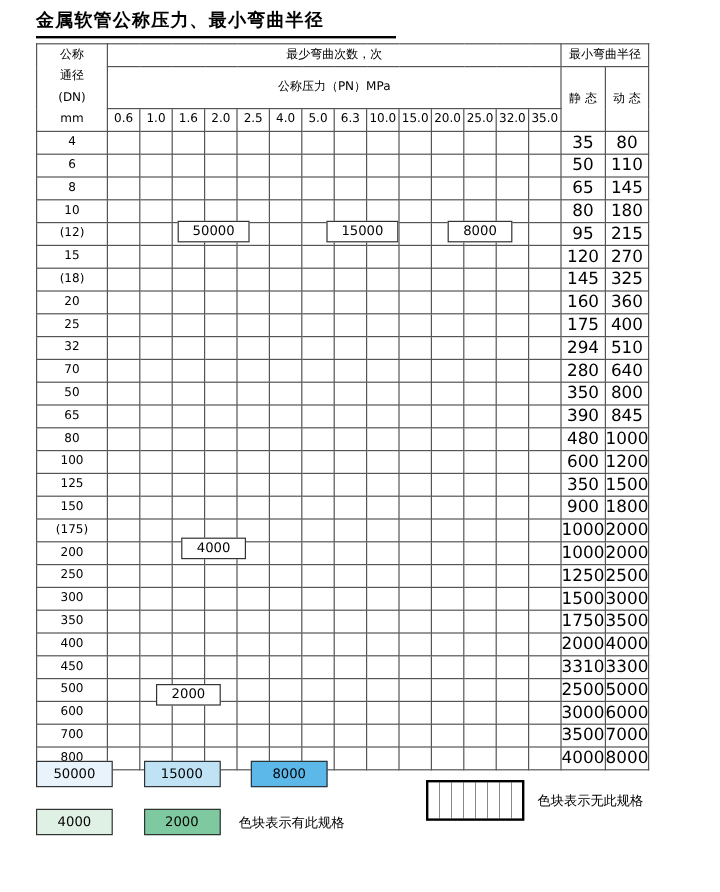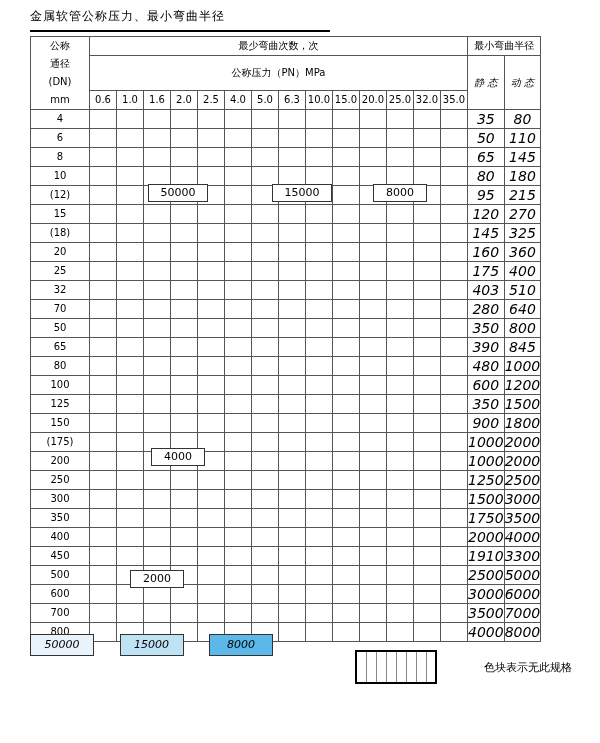--- a/index.html
+++ b/index.html
@@ -6,21 +6,21 @@
   body{
     width:600px;height:743px;
     background:#ffffff;
     font-family:"DejaVu Sans","Liberation Sans",sans-serif;
     color:#000;
     position:relative;
     overflow:hidden;
   }
   #title{
     position:absolute;left:30px;top:8px;
-    font-size:12px;font-weight:normal;letter-spacing:1px;
+    font-size:15px;font-weight:bold;letter-spacing:1px;
   }
   #title-rule{
     position:absolute;left:30px;top:30px;width:300px;height:2px;background:#000;
   }
   table.main{
     position:absolute;left:30px;top:36px;
     border-collapse:collapse;
     table-layout:fixed;
     font-size:10px;
   }
@@ -32,54 +32,54 @@
     font-weight:normal;
     height:18px;
     line-height:18px;
     background:#ffffff;
   }
   .hdr{background:#e8f3fb;}
   .dncell{background:#e8f3fb;font-size:10px;}
   .radcell{background:#ffffff;font-size:14px;}
   .w-dn{width:58px;margin-top:40px;}
   .w-p{width:26px;}
-  .w-r{width:34px;font-style:italic;}
+  .w-r{width:34px;}
   .blue-d{background:#5bb8e8;}
   .blue-l{background:#bfe3f5;}
   .green-d{background:#7fc9a0;}
   .green-l{background:#dff0e4;}
   .blank{background:#ffffff;}
   .tag{
     position:absolute;
     background:#ffffff;
     border:1px solid #333;
     font-size:11px;
     text-align:center;
     line-height:16px;
     height:16px;
     z-index:5;
   }
   #legend{
-    position:absolute;left:30px;top:634px;width:540px;font-size:11px;font-style:italic;
+    position:absolute;left:30px;top:634px;width:540px;font-size:11px;
   }
   .lg-box{
     display:inline-block;
     width:62px;height:20px;line-height:20px;text-align:center;
     border:1px solid #333;font-size:11px;vertical-align:middle;
   }
   .lg-row{height:28px;}
   .lg-note{display:inline-block;margin-left:12px;font-size:11px;vertical-align:middle;}
   #legend-grid{
     position:absolute;left:355px;top:650px;
     width:82px;height:34px;border:2px solid #000;
     background:
       repeating-linear-gradient(to right,#ffffff 0 9px,#888 9px 10px);
     box-sizing:border-box;
   }
-  #legend-grid-note{position:absolute;left:448px;top:660px;font-size:11px;margin-left:36px;}
+  #legend-grid-note{position:absolute;left:448px;top:660px;font-size:11px;}
 </style>
 </head>
 <body>
 
 <div id="title">金属软管公称压力、最小弯曲半径</div>
 <div id="title-rule"></div>
 
 <table class="main">
   <thead>
     <tr>
@@ -295,21 +295,21 @@
         <td class="w-p blue-l"></td>
         <td class="w-p blue-l"></td>
         <td class="w-p blue-l"></td>
         <td class="w-p blue-d"></td>
         <td class="w-p blank"></td>
         <td class="w-p blank"></td>
         <td class="w-p blank"></td>
         <td class="w-p blank"></td>
         <td class="w-p blank"></td>
         <td class="w-p blank"></td>
-        <td class="radcell w-r">403</td>
+        <td class="radcell w-r">294</td>
         <td class="radcell w-r">510</td>
       </tr>
       <tr>
         <td class="dncell w-dn">70</td>
         <td class="w-p blue-l"></td>
         <td class="w-p blue-l"></td>
         <td class="w-p blue-l"></td>
         <td class="w-p blue-l"></td>
         <td class="w-p blue-l"></td>
         <td class="w-p blue-l"></td>
@@ -561,21 +561,21 @@
         <td class="w-p blank"></td>
         <td class="w-p blank"></td>
         <td class="w-p blank"></td>
         <td class="w-p blank"></td>
         <td class="w-p blank"></td>
         <td class="w-p blank"></td>
         <td class="w-p blank"></td>
         <td class="w-p blank"></td>
         <td class="w-p blank"></td>
         <td class="w-p blank"></td>
-        <td class="radcell w-r">1910</td>
+        <td class="radcell w-r">3310</td>
         <td class="radcell w-r">3300</td>
       </tr>
       <tr>
         <td class="dncell w-dn">500</td>
         <td class="w-p green-d"></td>
         <td class="w-p green-d"></td>
         <td class="w-p green-d"></td>
         <td class="w-p green-d"></td>
         <td class="w-p blank"></td>
         <td class="w-p blank"></td>
@@ -657,16 +657,21 @@
     <div class="tag" style="left: 151px; top: 448px; width: 52px;">4000</div>
     <div class="tag" style="left: 130px; top: 570px; width: 52px;">2000</div>
   </div>
 
 <div id="legend">
   <div class="lg-row">
     <span class="lg-box" style="background:#e8f3fb;margin-right:22px;">50000</span>
     <span class="lg-box" style="background:#bfe3f5;margin-right:22px;">15000</span>
     <span class="lg-box" style="background:#5bb8e8;">8000</span>
   </div>
+  <div class="lg-row" style="margin-top:12px;">
+    <span class="lg-box" style="background:#dff0e4;margin-right:22px;">4000</span>
+    <span class="lg-box" style="background:#7fc9a0;">2000</span>
+    <span class="lg-note">色块表示有此规格</span>
+  </div>
 </div>
 
 <div id="legend-grid"></div>
 <div id="legend-grid-note">色块表示无此规格</div>
 
 </body></html>

